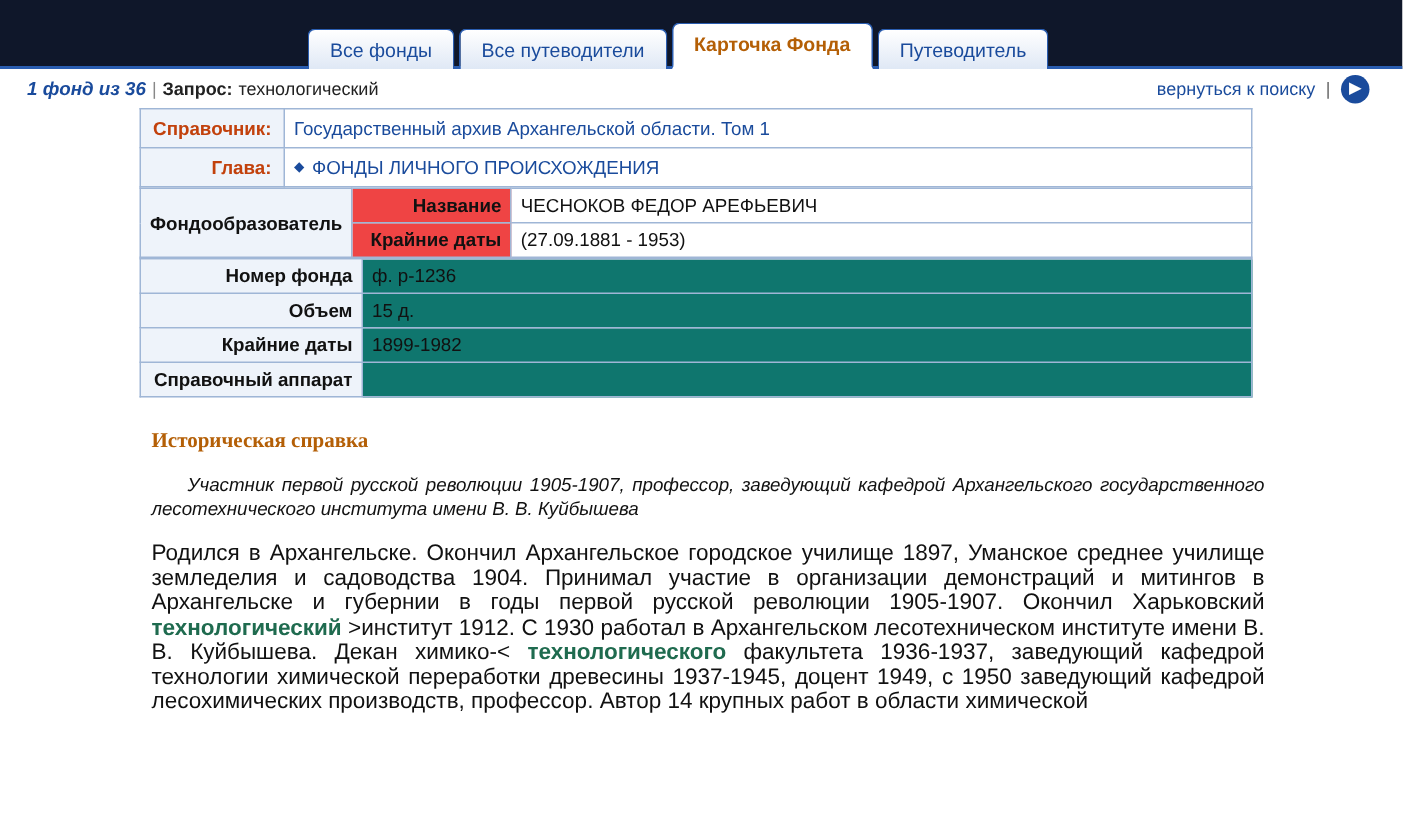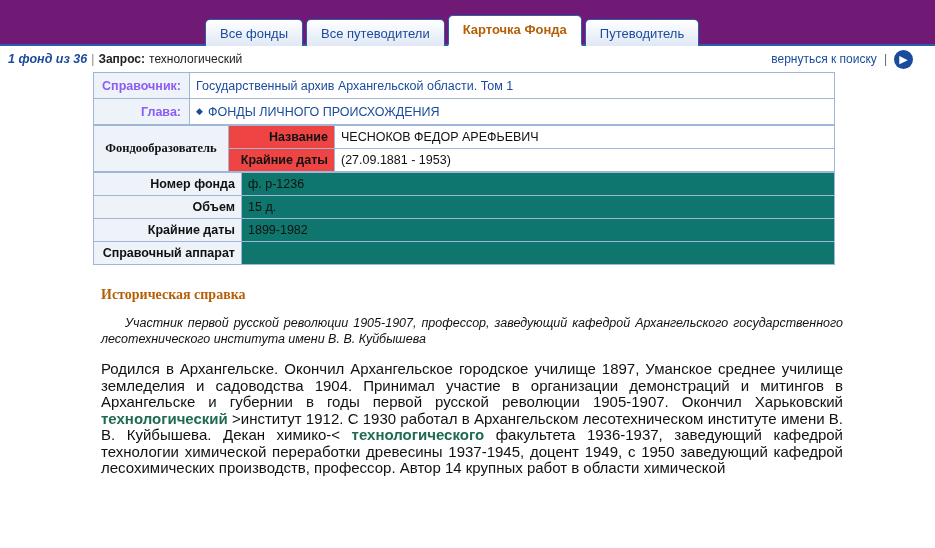--- a/index.html
+++ b/index.html
@@ -14,21 +14,21 @@
     position: relative;
     width: 935px; height: 548px;
     background: #ffffff;
   }
 
   
   .tabbar {
     position: relative;
     height: 46px;
     border-bottom: 2px solid #2a5db0;
-    background: #701a75;
+    background: #0f172a;
   }
   .tabs {
     position: absolute;
     left: 205px;
     bottom: 0;
     display: flex;
     align-items: flex-end;
     gap: 3px;
   }
   .tab {
@@ -52,21 +52,21 @@
     top: 2px;
     z-index: 3;
     border-bottom: 2px solid #ffffff;
   }
 
   
   .infobar {
     height: 26px;
     display: flex;
     align-items: center;
-    padding: 0 12px 0 8px;
+    padding: 0 12px 0 18px;
     font-size: 12px;
     color: #333;
     position: relative;
   }
   .infobar .left { display: flex; align-items: center; gap: 4px; }
   .hits { color: #1a4b9c; font-weight: bold; font-style: italic; font-size: 12.5px; }
   .sep { color: #888; }
   .qlabel { font-weight: bold; color: #222; }
   .qvalue { color: #222; }
   .infobar .right {
@@ -95,21 +95,21 @@
     border: 1px solid #9fb6d6;
     padding: 4px 6px;
     vertical-align: middle;
   }
 
   
   .t-ref { margin-top: 34px; }
   .t-ref td.lbl {
     width: 96px;
     text-align: right;
-    color: #8b5cf6;
+    color: #c2410c;
     font-weight: bold;
     background: #eef3fa;
     font-size: 12.5px;
     padding-right: 8px;
   }
   .t-ref td.val {
     color: #1a4b9c;
     background: #ffffff;
     font-size: 12.5px;
     height: 26px;
@@ -118,21 +118,20 @@
 
   
   .t-fond { margin-top: 38px; }
   .t-fond td.group {
     width: 135px;
     background: #eef3fa;
     text-align: center;
     font-weight: bold;
     color: #111;
     font-size: 12.5px;
-    font-family: Liberation Serif, serif;
   }
   .t-fond td.sublbl {
     width: 106px;
     background: #ef4444;
     text-align: right;
     font-weight: bold;
     color: #111;
     font-size: 12.5px;
     padding-right: 6px;
   }

